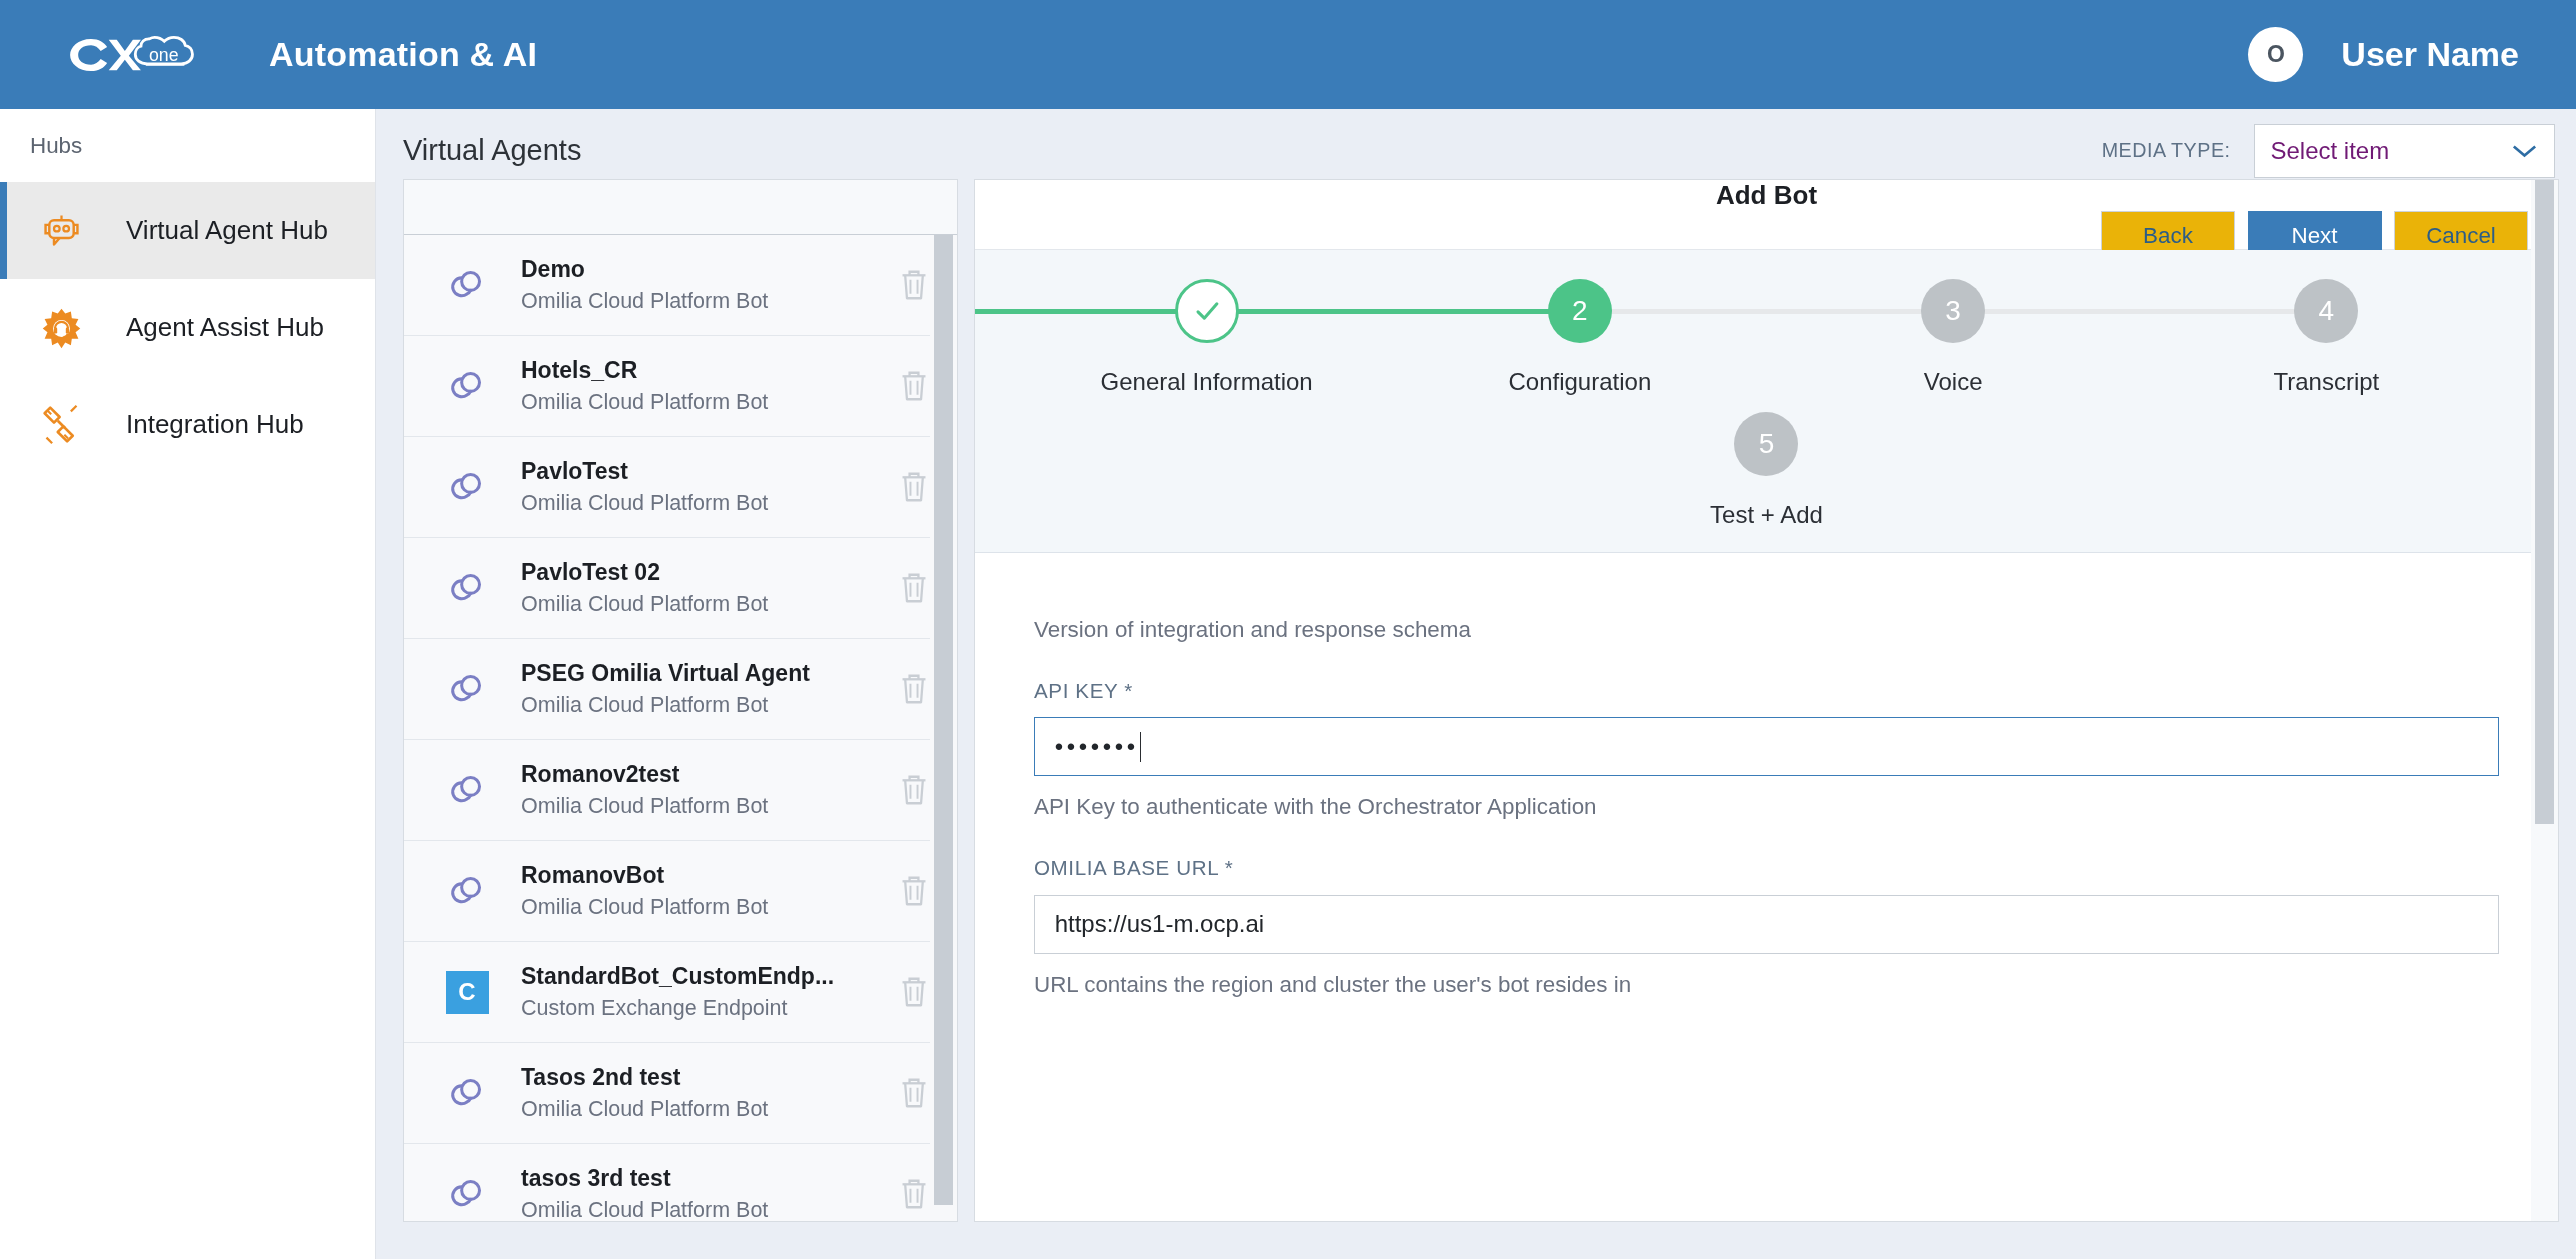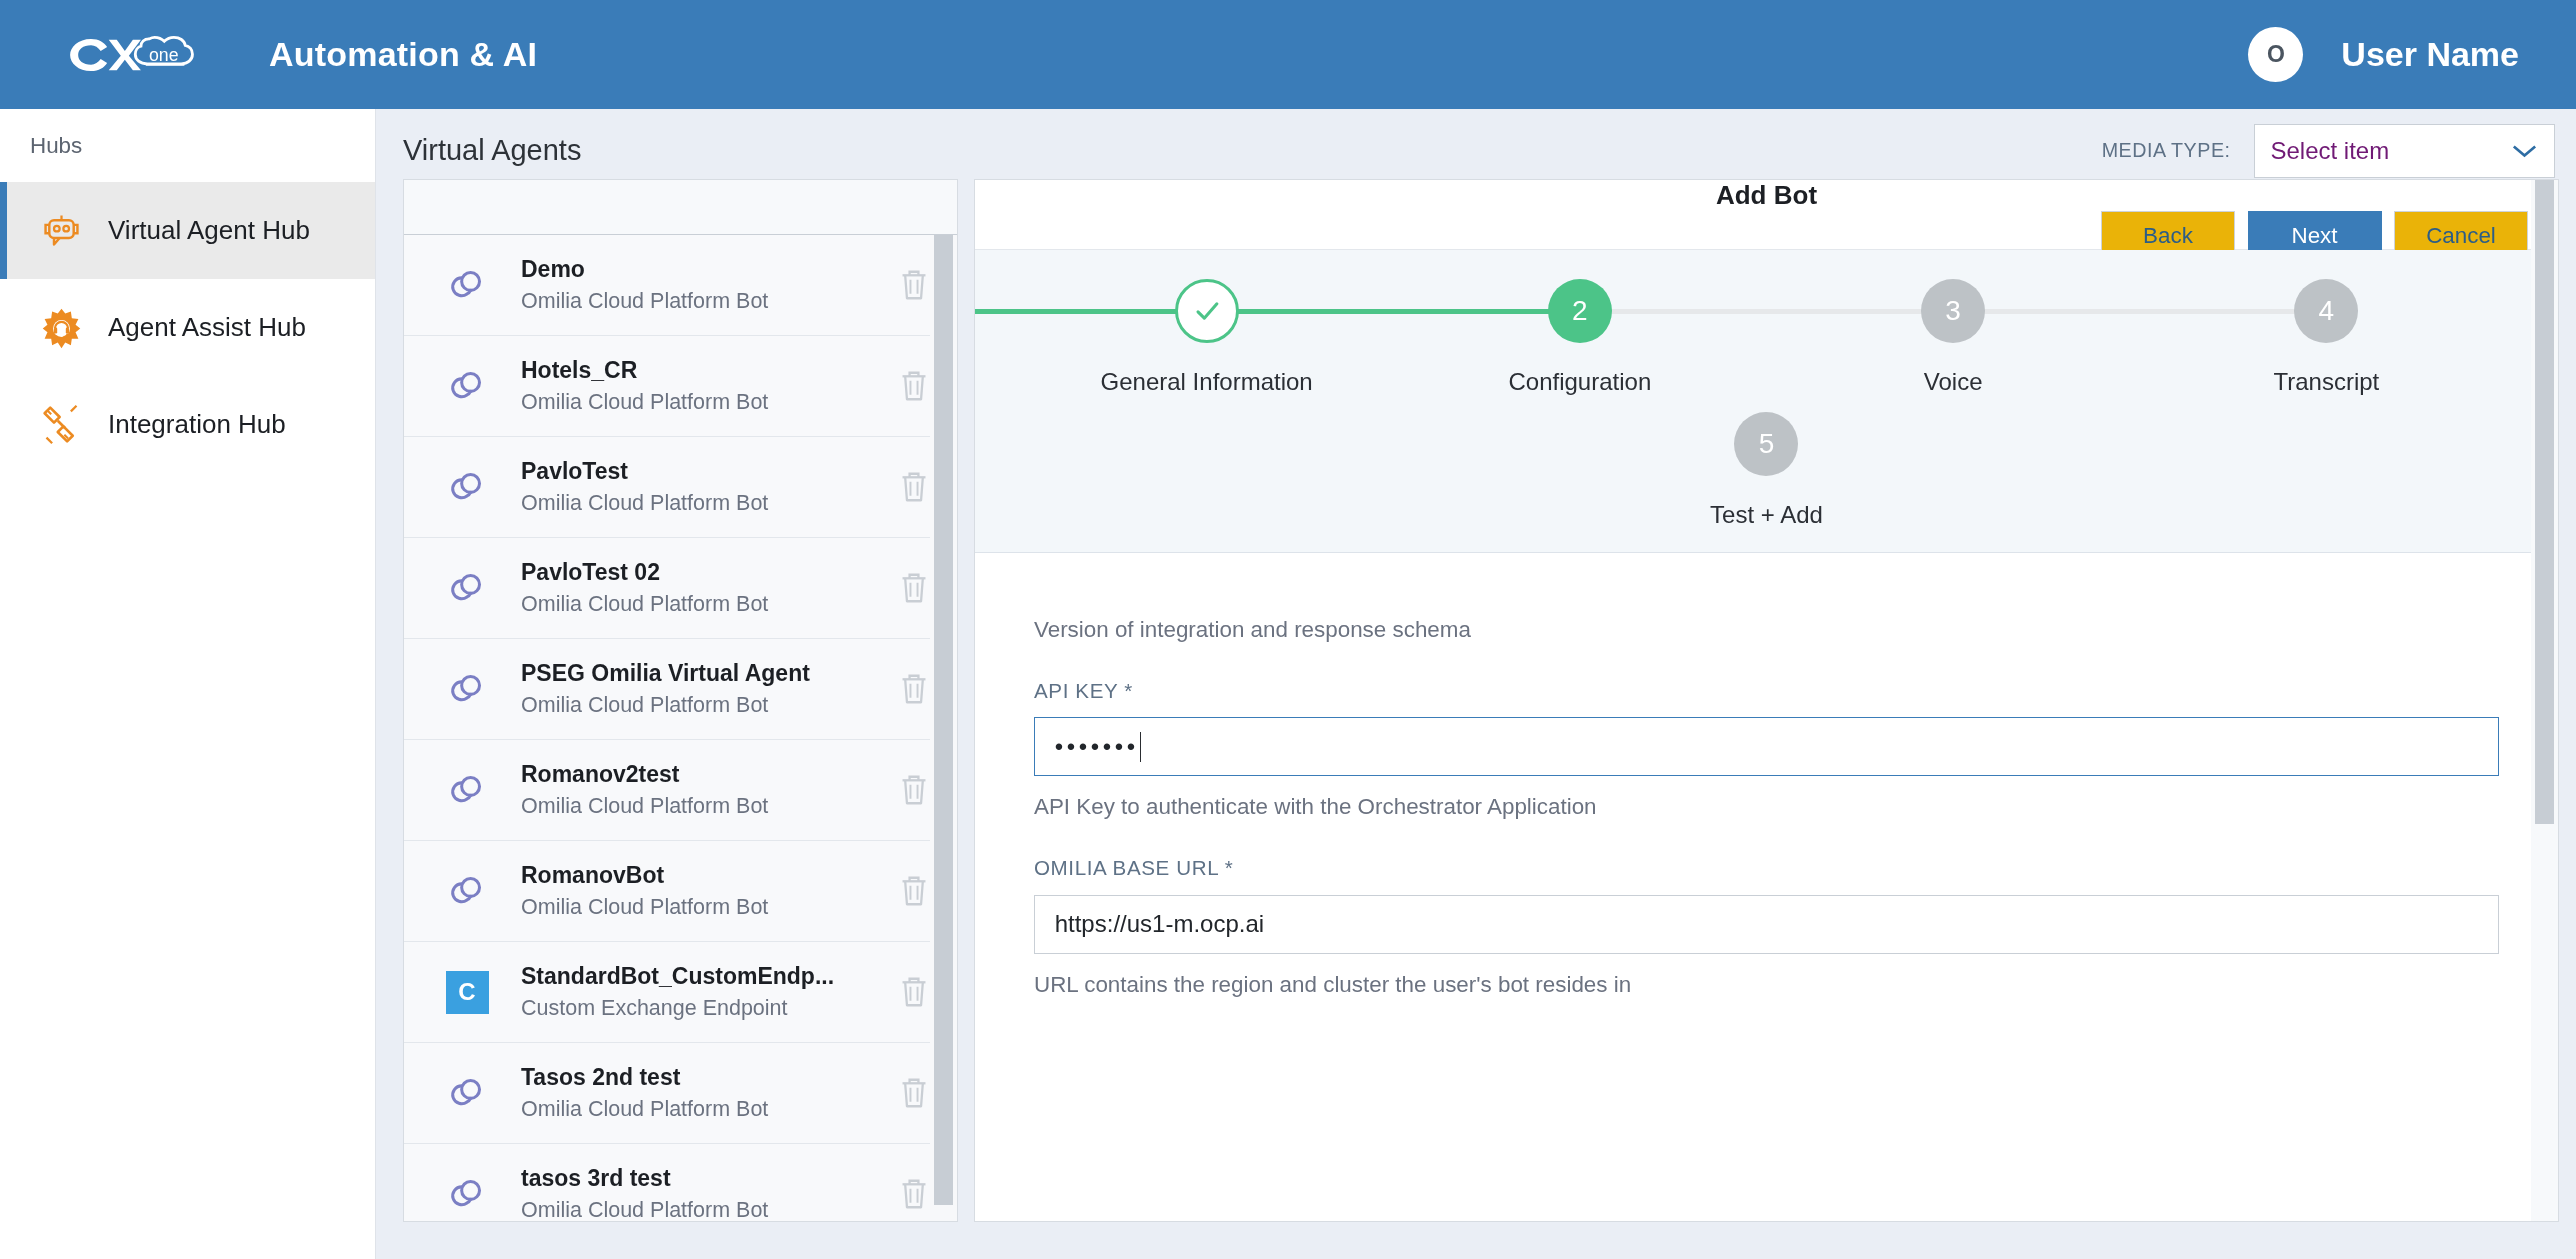--- a/index.html
+++ b/index.html
@@ -38,21 +38,21 @@
   .sidebar {
     position: absolute; left: 0; top: 109px; width: 376px; height: 1150px;
     background: #ffffff; border-right: 1.8px solid #dfe3e9;
   }
   .sidebar-heading {
     height: 73px; display: flex; align-items: center;
     padding-left: 30px; color: #5c6470; font-size: 22.4px;
   }
   .hub-item {
     height: 97px; display: flex; align-items: center;
-    padding-left: 39px; gap: 24px; position: relative;
+    padding-left: 39px; gap: 42px; position: relative;
     cursor: pointer;
   }
   .hub-item.active { background: #eaeaea; }
   .hub-item.active::before {
     content: ""; position: absolute; left: 0; top: 0; bottom: 0; width: 7.2px;
     background: #3a7cb8;
   }
   .hub-icon { width: 45px; height: 45px; display: block; flex: 0 0 45px; }
   .hub-label { font-size: 26px; color: #1c1f24; }
 

